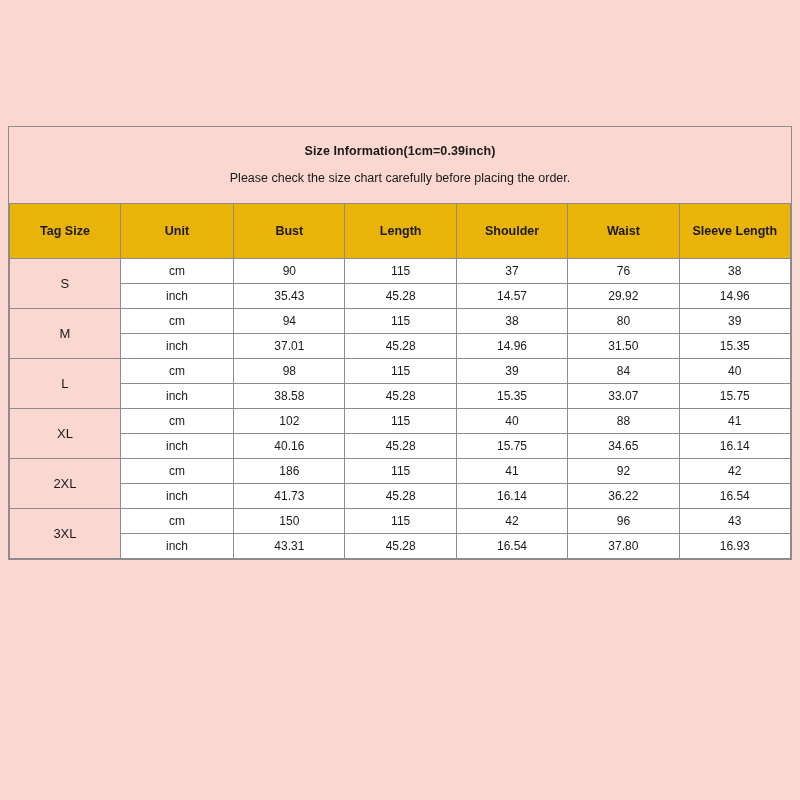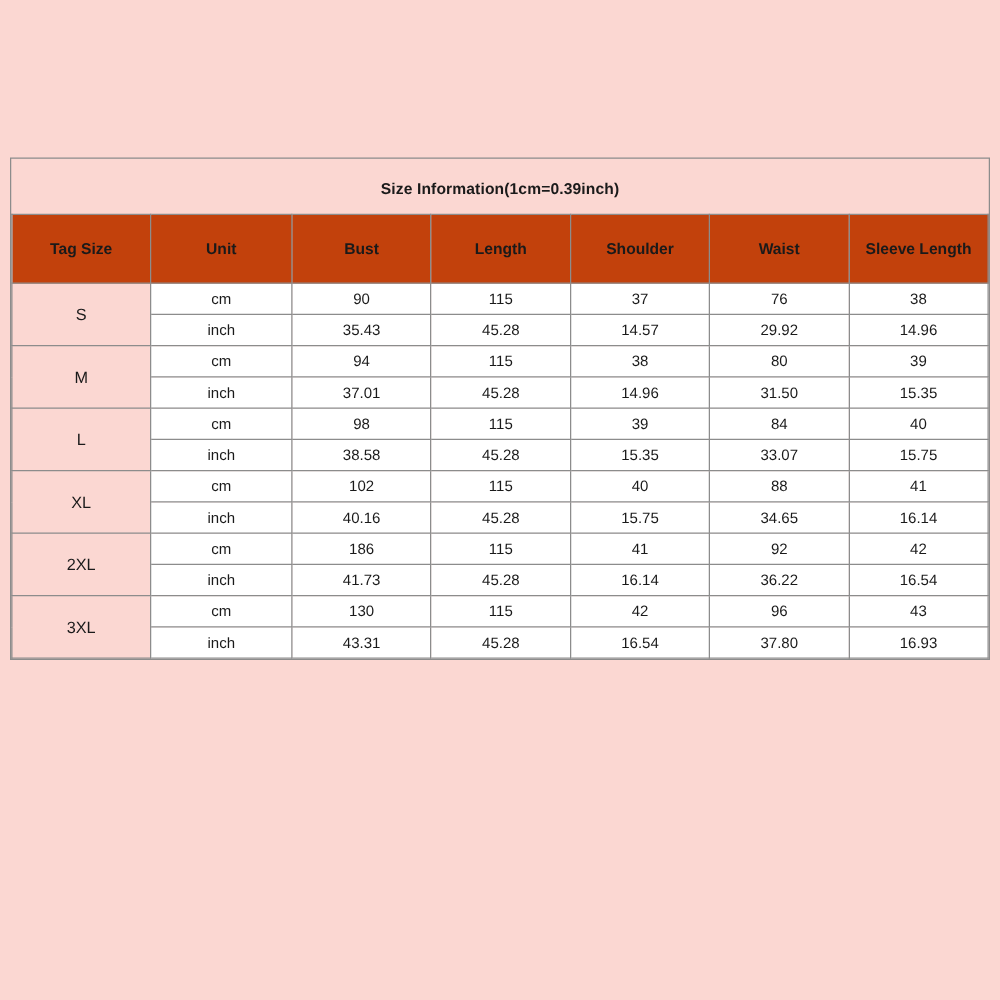--- a/index.html
+++ b/index.html
@@ -52,21 +52,21 @@
     border: 1px solid #8c8c8c;
     text-align: center;
     vertical-align: middle;
     padding: 0;
     height: 24px;
     font-weight: normal;
   }
   table.size-table thead th {
     height: 54px;
     font-weight: bold;
-    background: #c2410c;
+    background: #eab308;
     font-size: 12.5px;
   }
   td.tag-cell {
     background: #fbd7d2;
     font-weight: bold;
     font-size: 13px;
   }
   td.unit-cell, td.val-cell {
     background: #ffffff;
   }
@@ -88,20 +88,21 @@
   }
 </style>
 </head>
 <body>
 
 <div class="page">
 
   <div class="chart-wrap">
 
     <div class="title-row">Size Information(1cm=0.39inch)</div>
+    <div class="subtitle-row">Please check the size chart carefully before placing the order.</div>
 
     <table class="size-table">
       <colgroup>
         <col class="col-tag">
         <col class="col-unit">
         <col class="col-val">
         <col class="col-val">
         <col class="col-val">
         <col class="col-val">
         <col class="col-val">
@@ -205,21 +206,21 @@
           <td class="val-cell">41.73</td>
           <td class="val-cell">45.28</td>
           <td class="val-cell">16.14</td>
           <td class="val-cell">36.22</td>
           <td class="val-cell">16.54</td>
         </tr>
 
         <tr>
           <td class="tag-cell" rowspan="2">3XL</td>
           <td class="unit-cell">cm</td>
-          <td class="val-cell">130</td>
+          <td class="val-cell">150</td>
           <td class="val-cell">115</td>
           <td class="val-cell">42</td>
           <td class="val-cell">96</td>
           <td class="val-cell">43</td>
         </tr>
         <tr>
           <td class="unit-cell">inch</td>
           <td class="val-cell">43.31</td>
           <td class="val-cell">45.28</td>
           <td class="val-cell">16.54</td>

